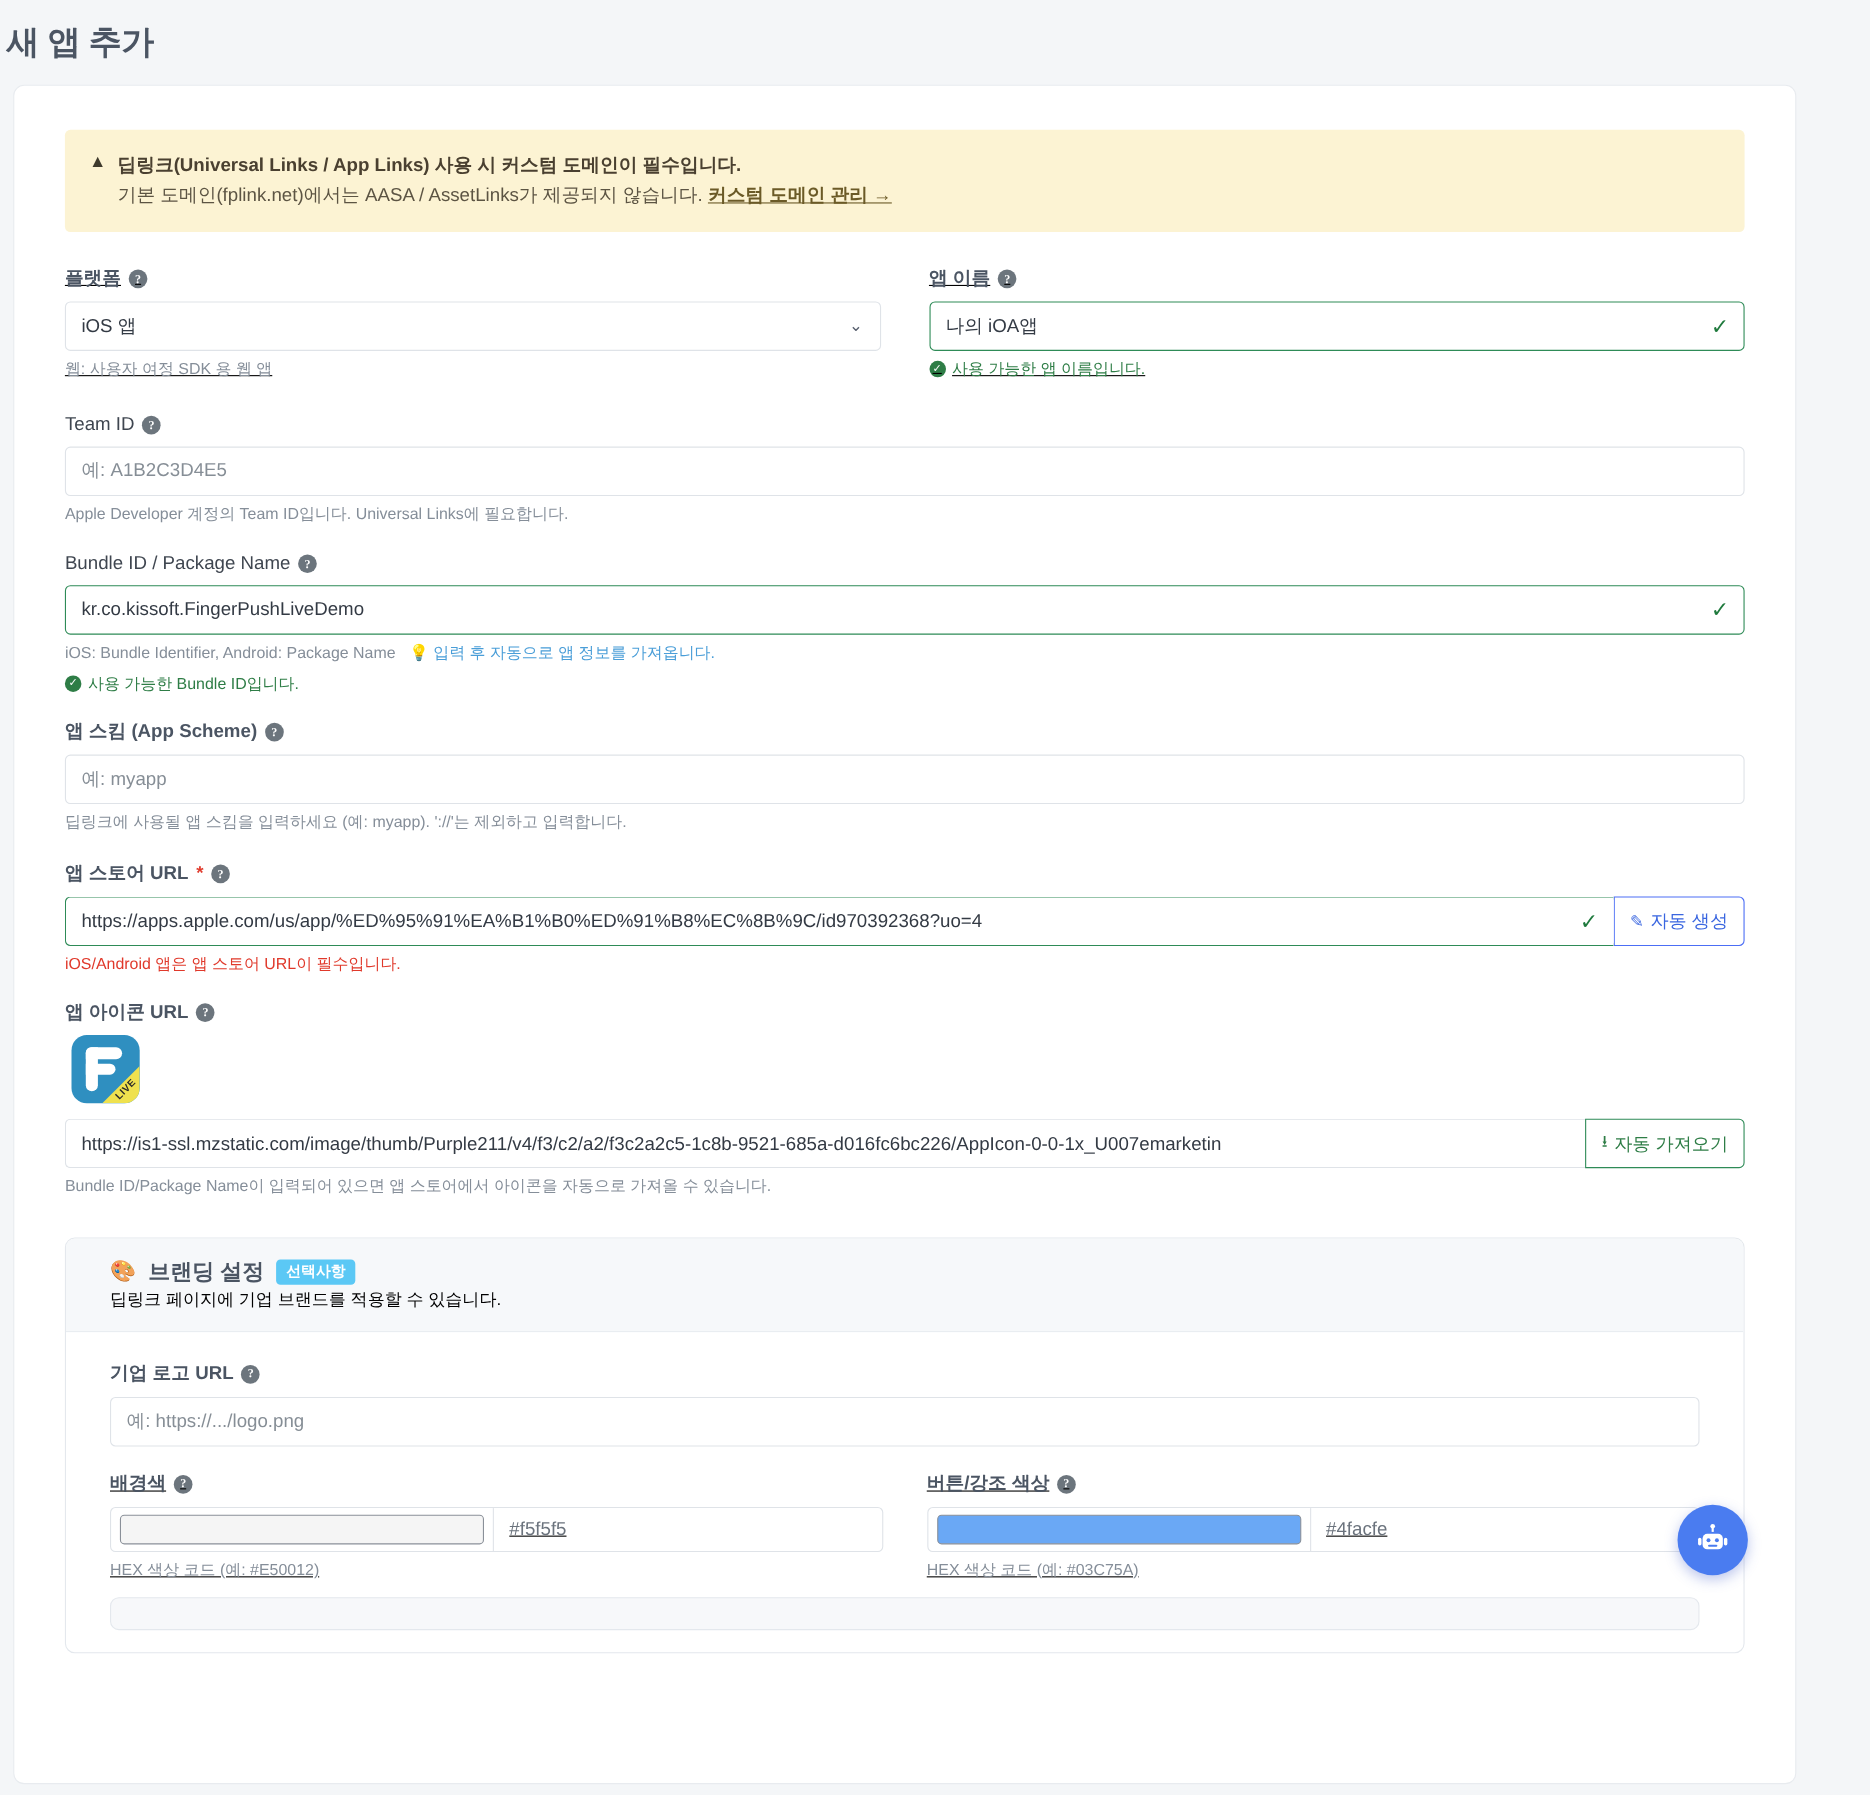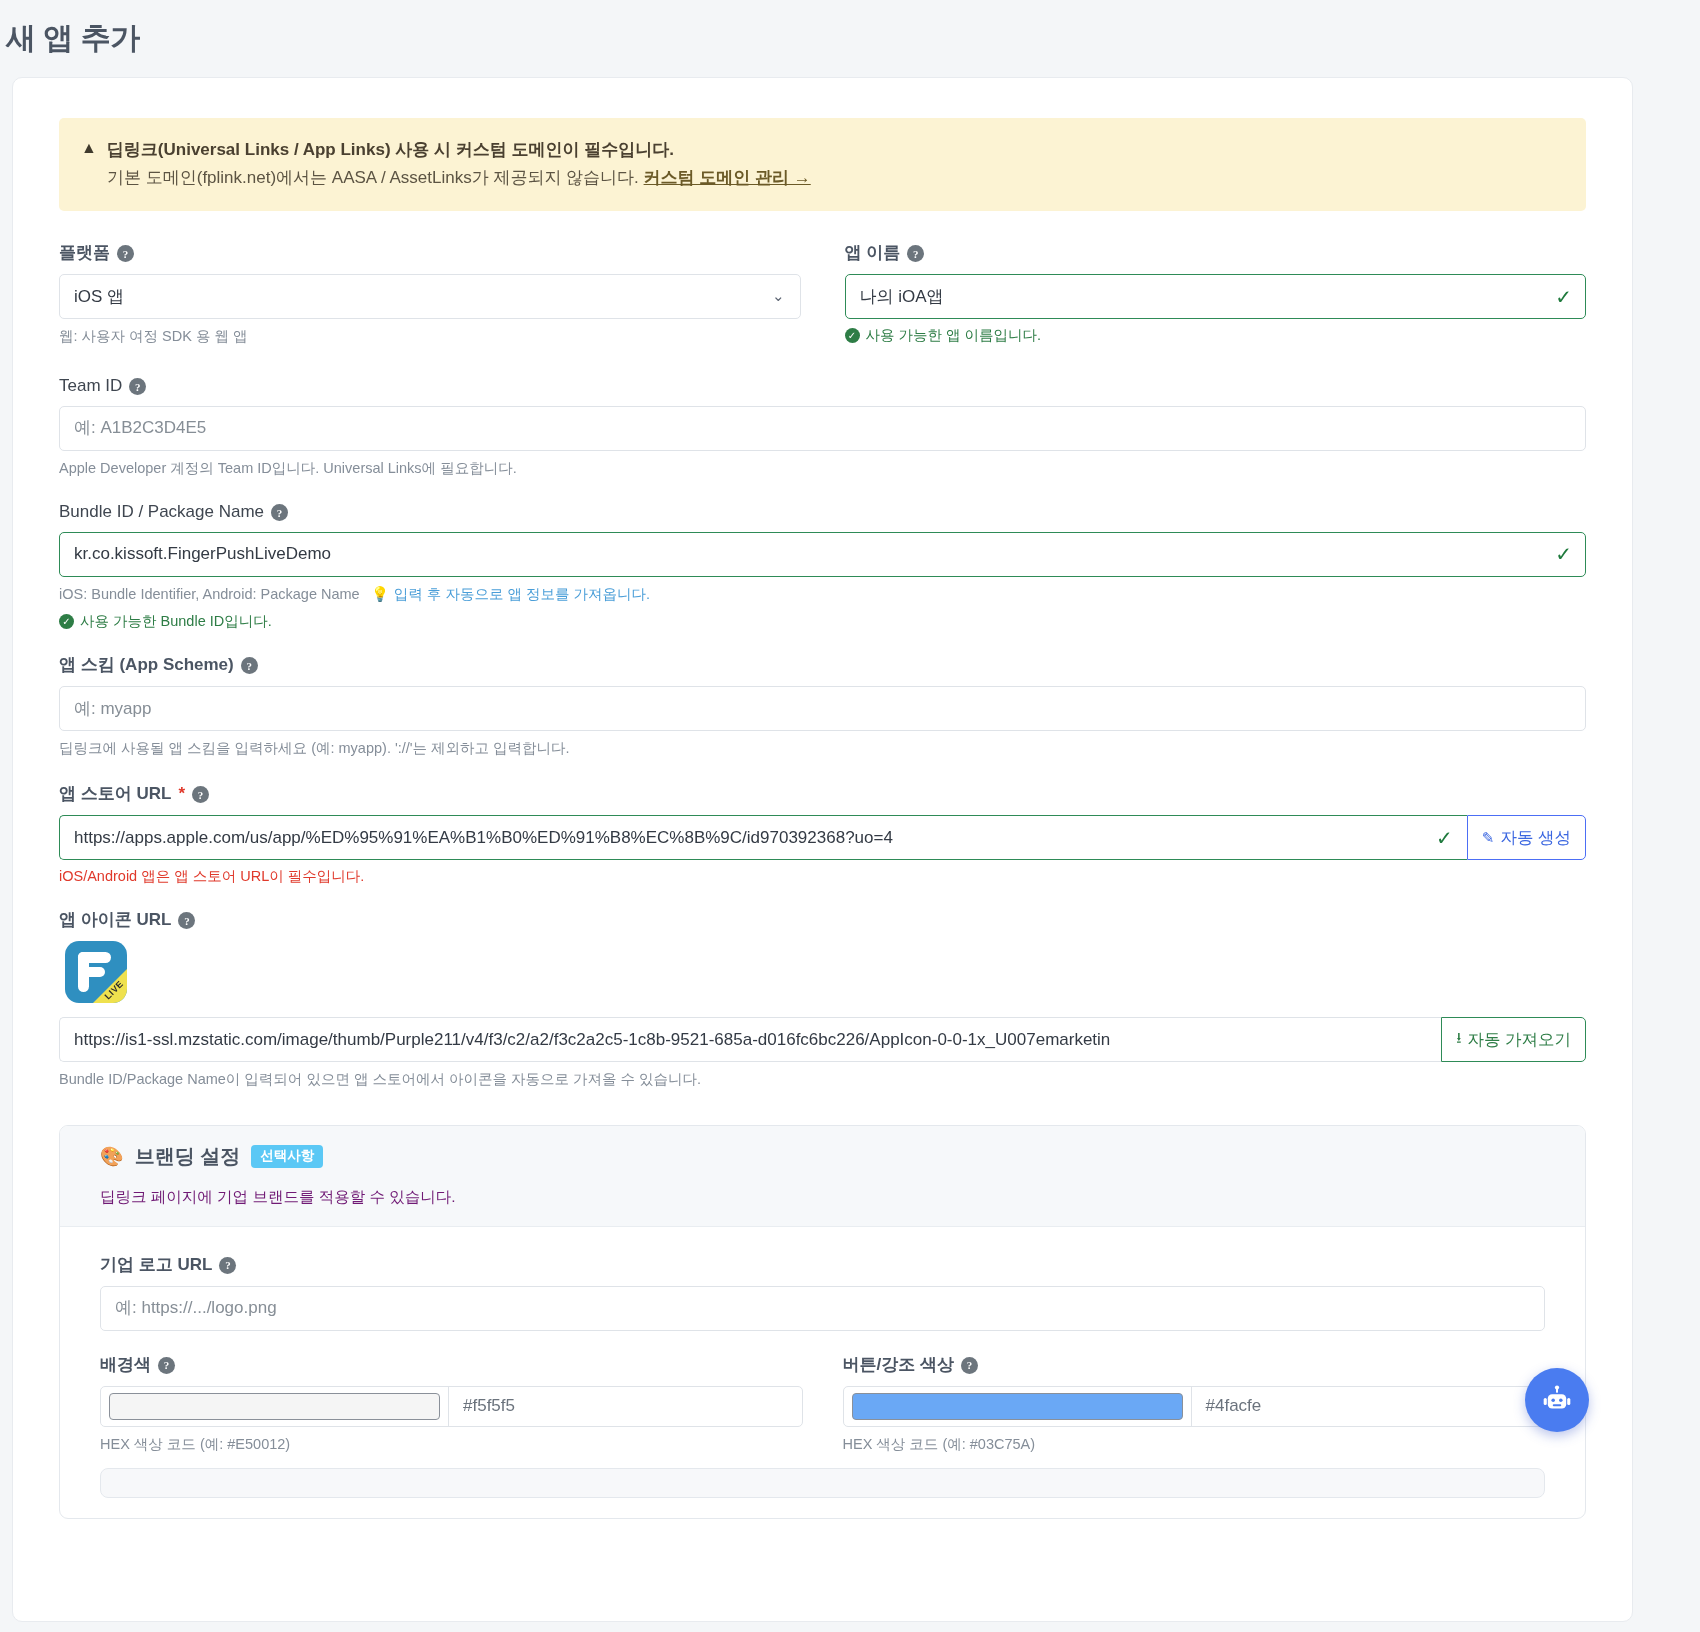--- a/index.html
+++ b/index.html
@@ -41,21 +41,21 @@
   }
   .warn-row1 { font-size: 17px; color: #4a4030; font-weight: bold; display: flex; align-items: flex-start; gap: 10px;}
   .warn-tri { color: #3f3a2c; font-size: 16px; line-height: 1.5;}
   .warn-row2 { font-size: 17px; color: #5c5443; padding-left: 26px; }
   .warn-link {
     color: #6b5a27; font-weight: bold; text-decoration: underline; cursor: pointer;
   }
 
   
   .row2 { display: flex; gap: 44px; }
-  .col { flex: 1; min-width: 0; }
+  .col { flex: 1; min-width: 0; text-decoration: underline; }
   .field { margin-bottom: 6px; }
   .label {
     font-size: 17px; color: #4b5563; font-weight: bold;
     margin-bottom: 10px; display: flex; align-items: center; gap: 7px;
   }
   .label.plain { font-weight: normal; color: #3f4650; }
   .req { color: #e0392b; font-weight: bold; }
   .help {
     display: inline-flex; align-items: center; justify-content: center;
     width: 17px; height: 17px; border-radius: 50%;
@@ -157,21 +157,21 @@
   }
   .panel-title {
     display: flex; align-items: center; gap: 11px;
     font-size: 20px; font-weight: bold; color: #4b5563;
   }
   .palette-ico { font-size: 19px; }
   .badge {
     background: #5bc8f5; color: #fff; font-size: 13.5px; font-weight: bold;
     border-radius: 4px; padding: 4px 9px 5px 9px; line-height: 1;
   }
-  .panel-sub { font-size: 15.5px; color: #701a75; margin-top: 17px; }
+  .panel-sub { font-size: 15.5px; color: #000000; margin-top: 1px; }
   .panel-body { padding: 26px 40px 20px 40px; }
 
   
   .colorrow { display: flex; gap: 40px; margin-top: 22px; }
   .cgroup {
     display: flex; align-items: stretch;
     border: 1px solid #dfe3e8; border-radius: 5px; overflow: hidden;
     background:#fff;
   }
   .swatch-cell {

